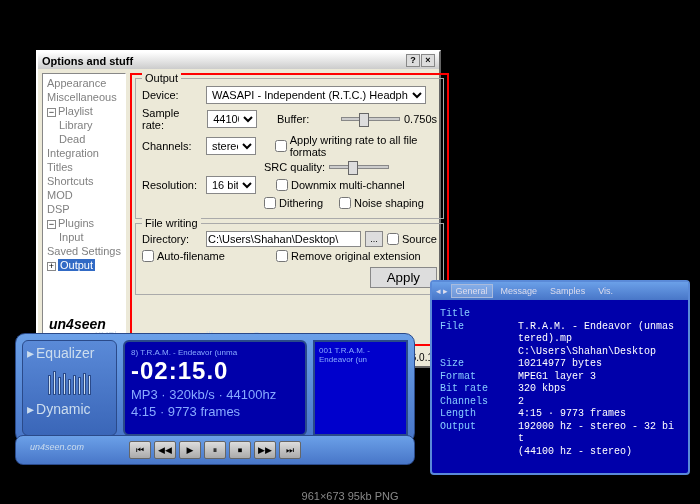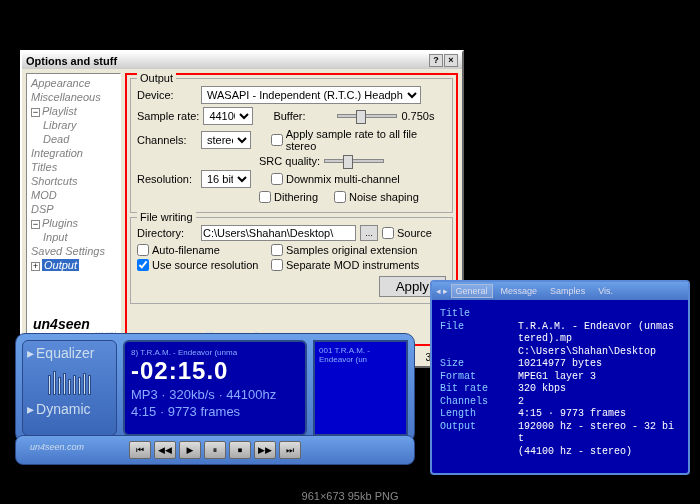--- a/index.html
+++ b/index.html
@@ -1,25 +1,25 @@
 <!DOCTYPE html>
 <html><head>
 <meta charset="utf-8">
 <style>
 * { box-sizing: border-box; margin: 0; padding: 0; }
 body { font-family: Tahoma, sans-serif; font-size: 11px; background: #000; width: 700px; height: 504px; position: relative; overflow: hidden; }
 
 
-.dialog { position: absolute; left: 20px; top: 50px; width: 444px; background: #ece9d8; border: 2px solid #fff; border-right-color: #666; border-bottom-color: #666; }
+.dialog { position: absolute; left: 36px; top: 50px; width: 405px; background: #ece9d8; border: 2px solid #fff; border-right-color: #666; border-bottom-color: #666; }
 .titlebar { background: linear-gradient(#fff, #ccc); padding: 2px 4px; font-weight: bold; font-size: 11px; display: flex; align-items: center; }
 .titlebar-btns { margin-left: auto; display: flex; gap: 1px; }
 .tbtn { width: 14px; height: 13px; background: #ddd; border: 1px solid #888; font-size: 9px; line-height: 11px; text-align: center; cursor: pointer; }
 .dialog-body { display: flex; padding: 4px; gap: 4px; }
 .tree { width: 95px; border: 1px solid #888; background: #fff; padding: 2px; border-right-color:#fff; border-bottom-color:#fff; }
-.tree-item { padding: 1px 2px; cursor: pointer; white-space: nowrap; color: #808080; font-style: italic;}
+.tree-item { padding: 1px 2px; cursor: pointer; white-space: nowrap; color: #808080;}
 .tree-sub { margin-left: 12px; }
 .tree-box { display: inline-block; width: 9px; height: 9px; border: 1px solid #888; text-align: center; line-height: 7px; font-size: 9px; margin-right: 2px; color:#000;}
 .logo { margin-top: 40px; padding: 4px; font-style: italic; font-weight: bold; font-size: 14px; }
 .logo small { font-size: 7px; font-style: normal; font-weight: normal; display:block; text-align:right;}
 
 .panel { flex: 1; border: 2px solid red; padding: 3px; }
 .group { border: 1px solid #aaa; margin-bottom: 4px; padding: 4px 6px 6px; position: relative; }
 .group-title { position: absolute; top: -7px; left: 6px; background: #ece9d8; padding: 0 3px; font-size: 11px; }
 .row { display: flex; align-items: center; gap: 4px; margin: 3px 0; font-size: 11px; }
 .row label { min-width: 60px; }
@@ -114,21 +114,21 @@
           <label>Buffer:</label>
           <span class="slider"></span>
           <span>0.750s</span>
         </div>
         <div class="row">
           <label>Channels:</label>
           <select class="small-sel"><option>stereo</option></select>
           <span style="width:12px"></span>
           <span class="cb">
               <input type="checkbox" style="">
-              <span>Apply sample rate to all file stereo</span>
+              <span>Apply writing rate to all file formats</span>
             </span>
         </div>
         <div class="row">
           <label></label>
             <span style="width:54px"></span>
           <label style="min-width:auto">SRC quality:</label>
           <span class="slider"></span>
         </div>
         <div class="row">
           <label>Resolution:</label>
@@ -165,31 +165,21 @@
               <span>Source</span>
             </span>
         </div>
         <div class="row">
           <span class="cb" style="width:130px">
               <input type="checkbox" style="">
               <span>Auto-filename</span>
             </span>
           <span class="cb">
               <input type="checkbox" style="">
-              <span>Samples original extension</span>
-            </span>
-        </div>
-        <div class="row">
-          <span class="cb" style="width:130px">
-              <input type="checkbox" checked="" style="">
-              <span>Use source resolution</span>
-            </span>
-          <span class="cb">
-              <input type="checkbox" style="">
-              <span>Separate MOD instruments</span>
+              <span>Remove original extension</span>
             </span>
         </div>
         <button class="apply-btn">Apply</button>
         <div style="clear:both"></div>
       </div>
     </div>
   </div>
   <div class="footer">
     <span style="flex:1">Click the '?' button to visit the XMPlay support site!</span>
     <span class="ver">3.6.0.1</span>

